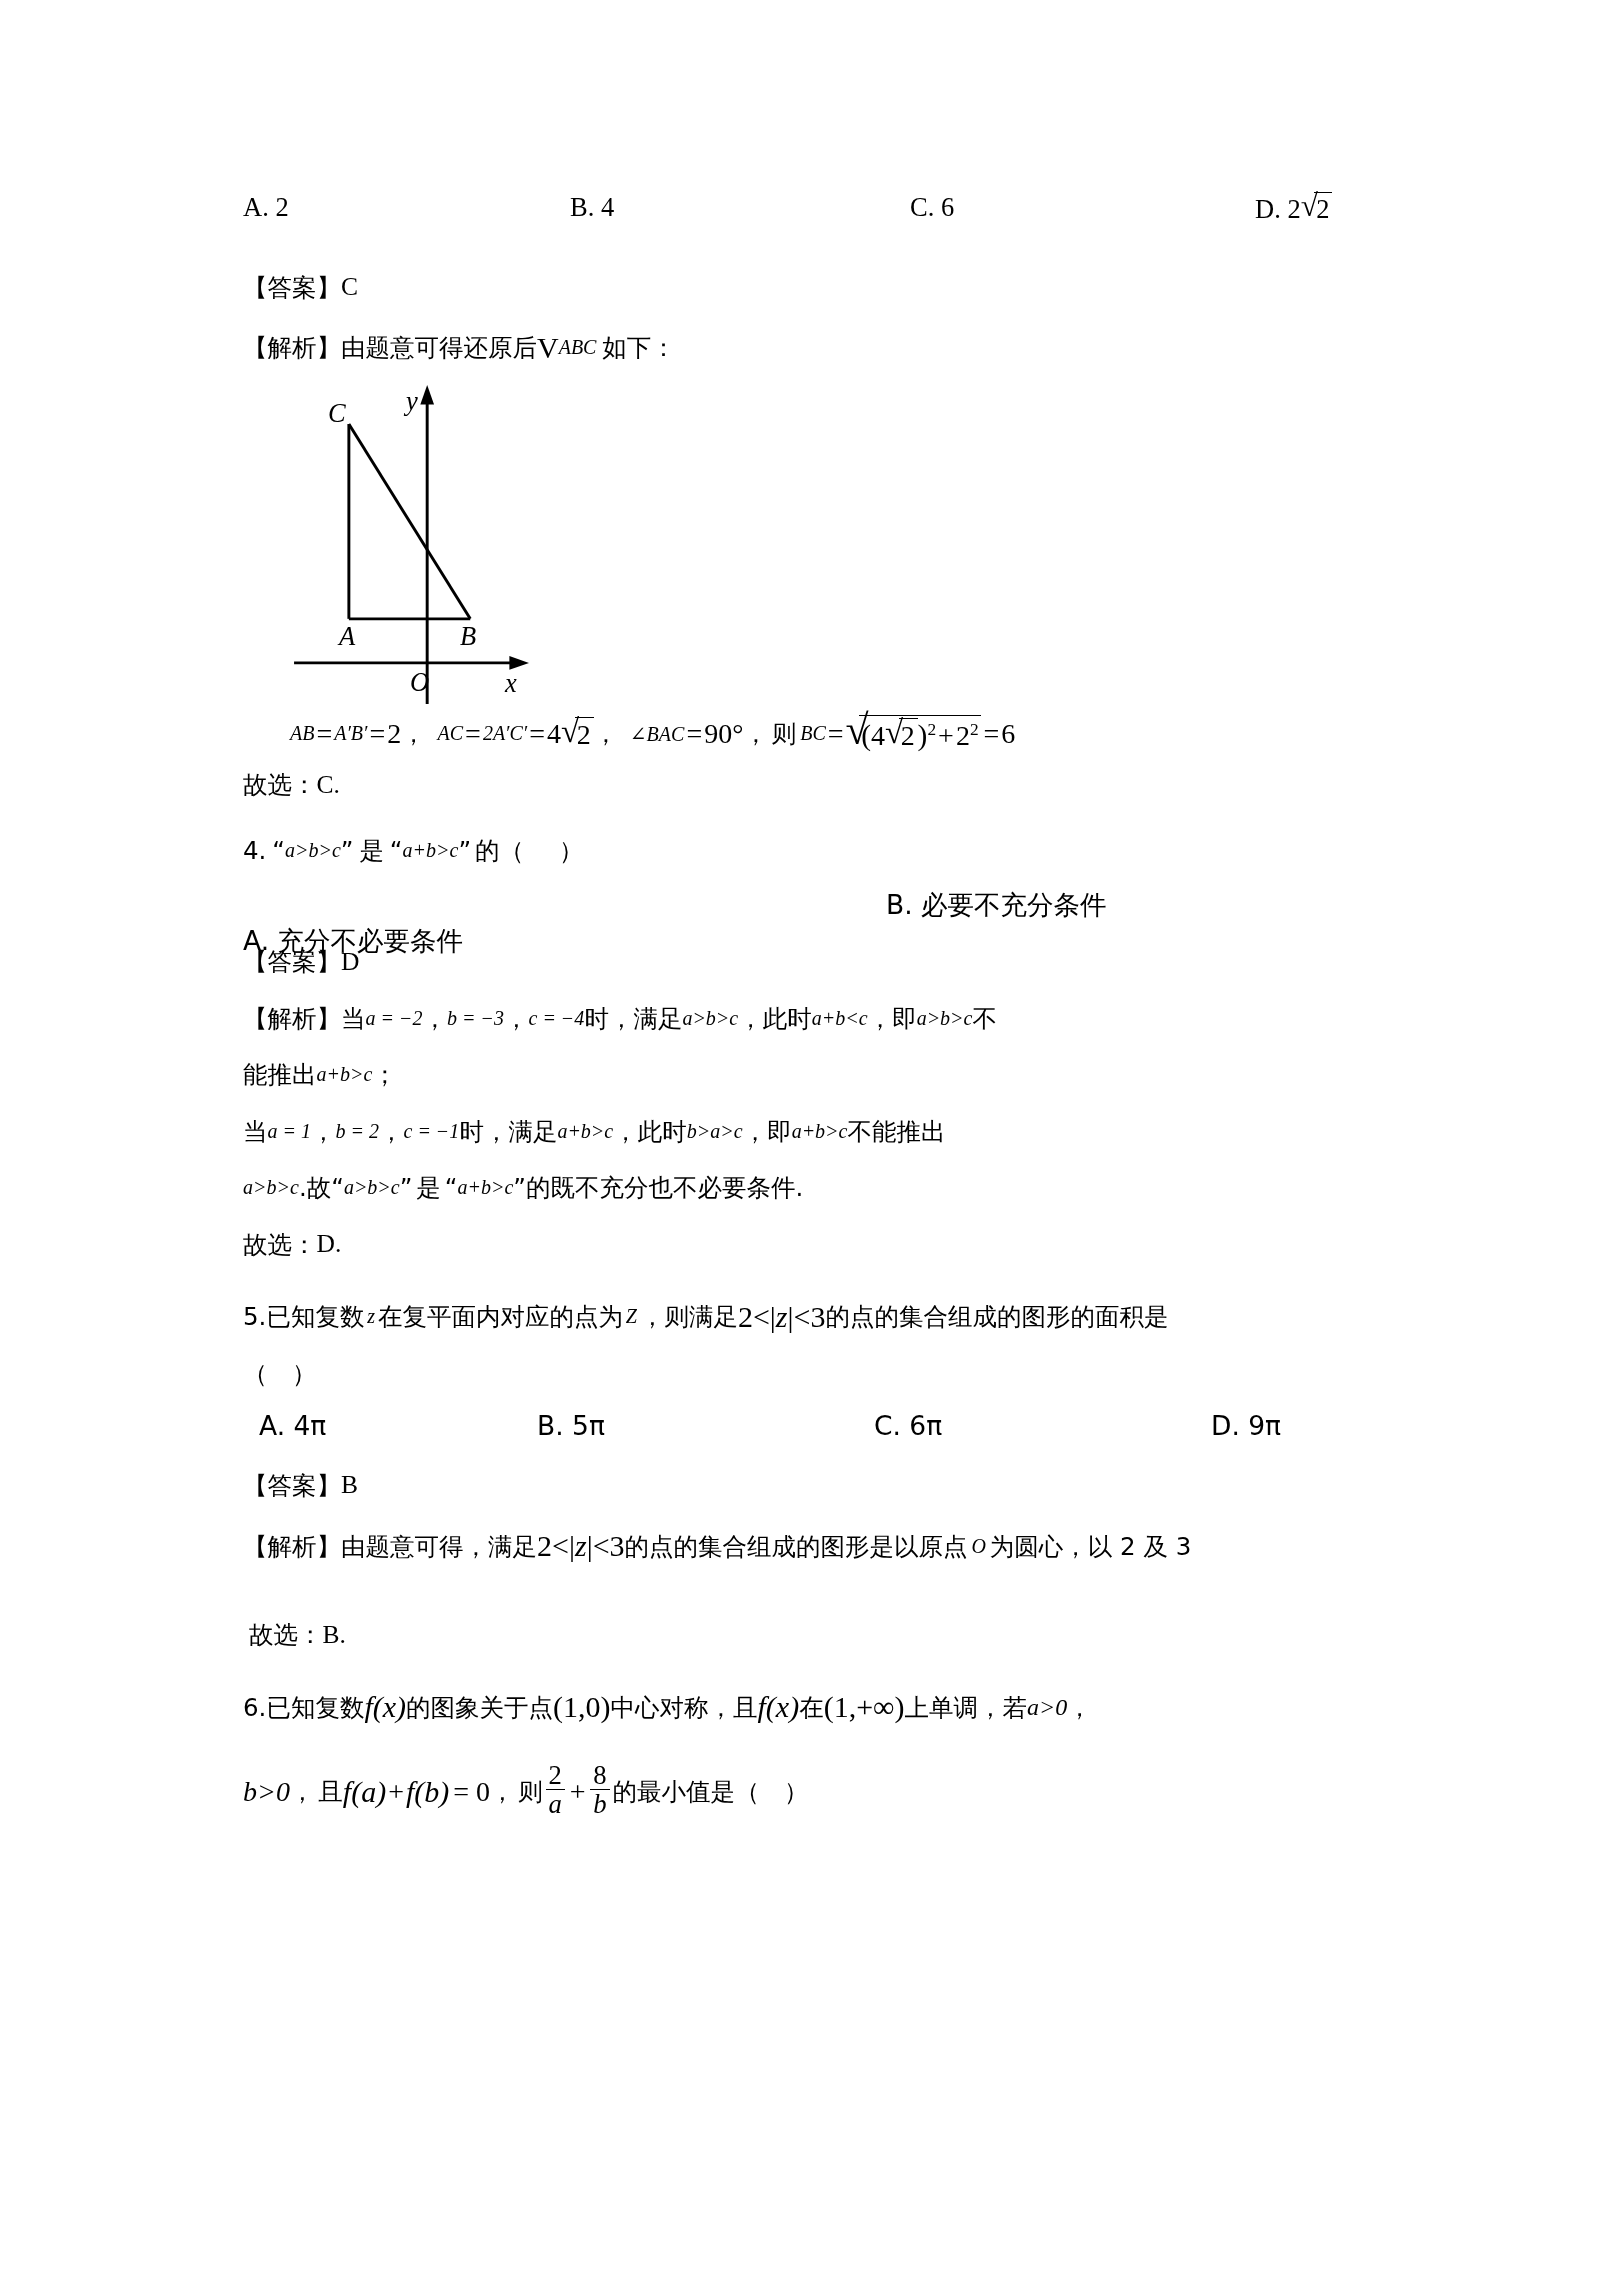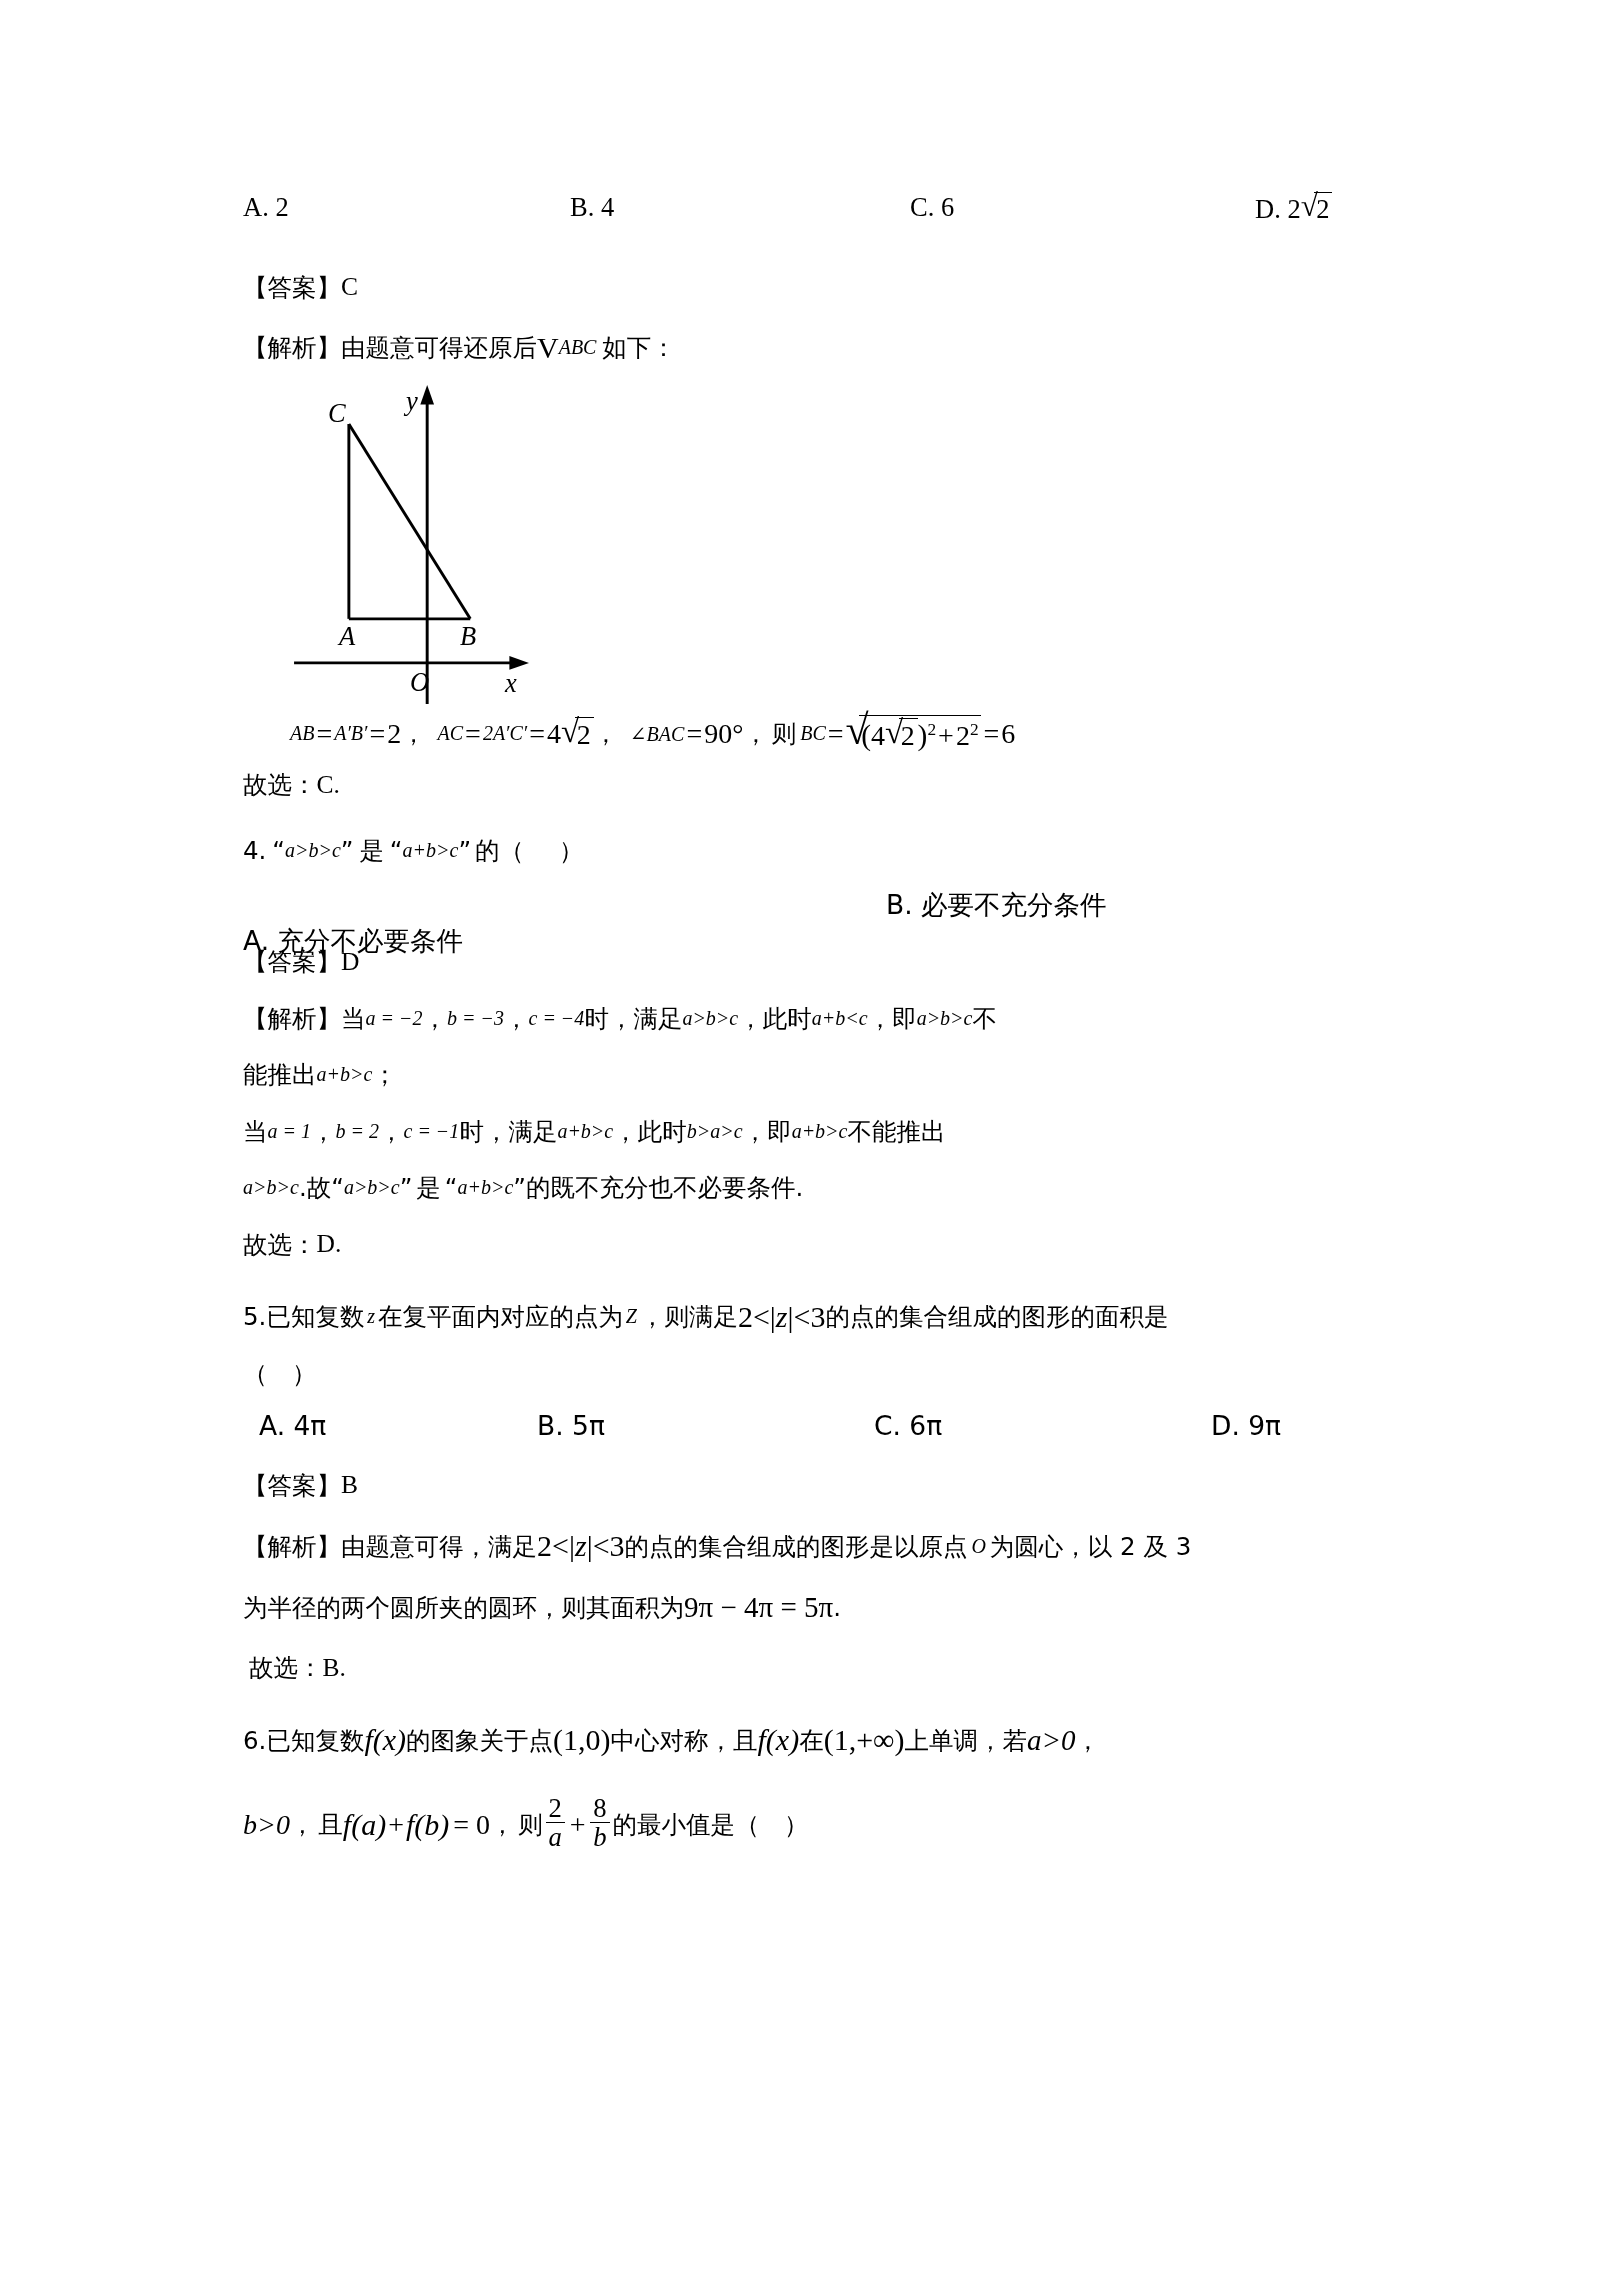--- a/index.html
+++ b/index.html
@@ -338,25 +338,20 @@
         <span class="mi" style="font-size:30px;">z</span>
         <span class="mn" style="font-size:30px;">|</span>
         <span class="mn" style="font-size:30px;">&lt;3</span>
         <span class="cn">的点的集合组成的图形是以原点</span>
         <span class="mi" style="margin:0 3.9px;">O</span>
         <span class="cn">为圆心，以 2 及 3</span>
     </div>
 
     <div class="sp28"></div>
 
-    <div class="row">
-      <span class="cn">为半径的两个圆所夹的圆环，则其面积为</span>
-        <span class="mn" style="font-size:29px;">9π − 4π = 5π</span>
-        <span class="cn">.</span>
-    </div>
 
     <div class="sp28"></div>
 
     <div class="row" style="margin-left:5.9px;">
       <span class="cn">故选：</span>
         <span class="mn" style="font-size:25.5px;">B.</span>
     </div>
 
     <div class="sp40"></div>
 
@@ -366,21 +361,21 @@
         <span class="mi" style="font-size:30px;">f</span>
         <span class="mi" style="font-size:30px;">(x)</span>
         <span class="cn">的图象关于点</span>
         <span class="mn" style="font-size:30px;">(1,0)</span>
         <span class="cn">中心对称，且</span>
         <span class="mi" style="font-size:30px;">f</span>
         <span class="mi" style="font-size:30px;">(x)</span>
         <span class="cn">在</span>
         <span class="mn" style="font-size:30px;">(1,+∞)</span>
         <span class="cn">上单调，若</span>
-        <span class="mi" style="font-size:29px;">a&gt;0</span>
+        <span class="mi" style="font-size:24px;">a&gt;0</span>
         <span class="cn">，</span>
     </div>
 
     <div class="sp40"></div>
 
     <div class="row">
       <span class="mi" style="font-size:28px;">b&gt;0</span>
         <span class="cn">，</span>
         <span class="cn" style="margin-left:3.9px;">且</span>
         <span class="mi" style="font-size:30px;">f</span>

